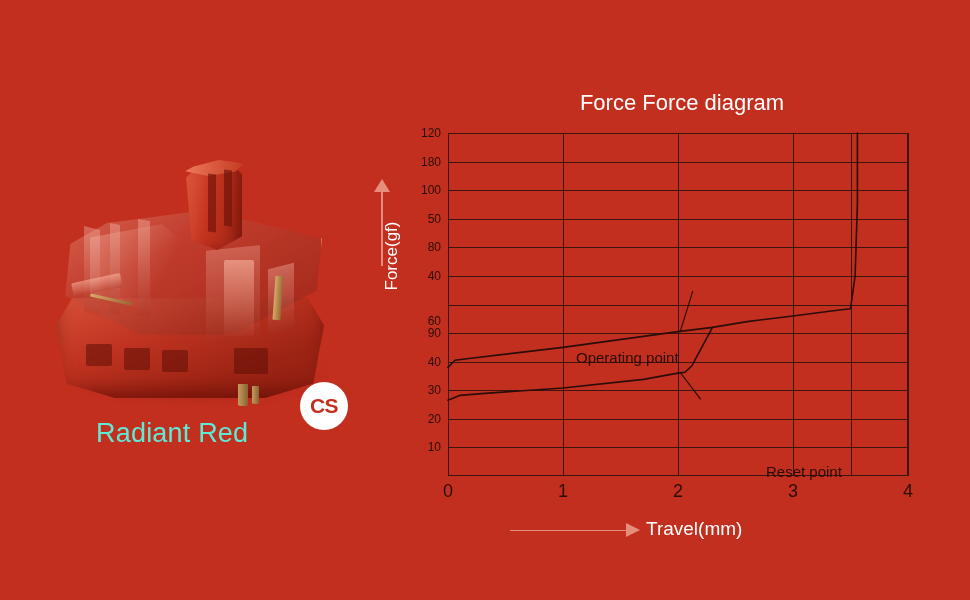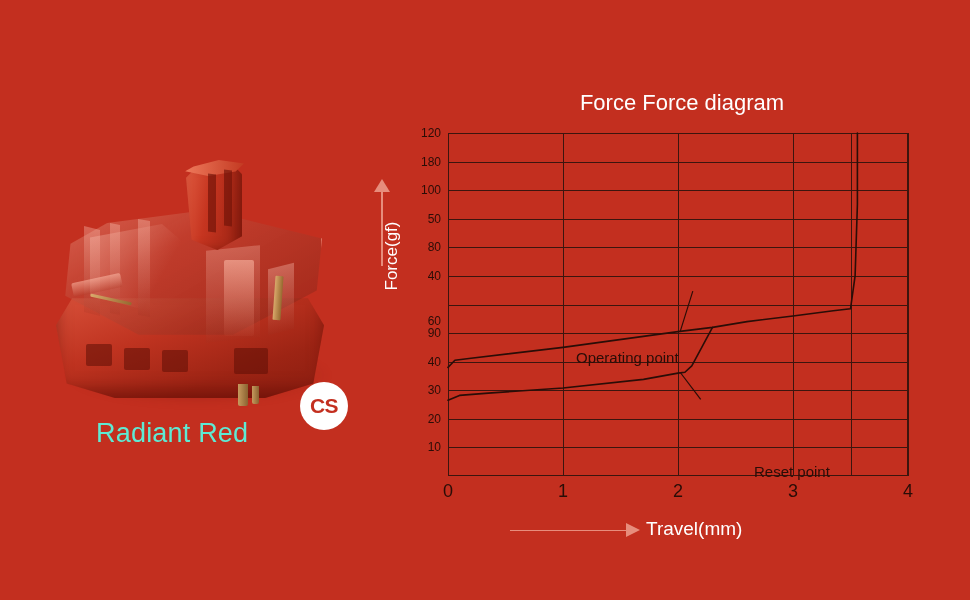--- a/index.html
+++ b/index.html
@@ -186,21 +186,21 @@
     overflow: visible;
   }
 
   .annot {
     position: absolute;
     font-size: 15px;
     color: #2a0d07;
     white-space: nowrap;
   }
   #annot-operating { left: 128px; top: 216px; }
-  #annot-reset { left: 306px; top: 330px; }
+  #annot-reset { left: 318px; top: 330px; }
 
   #ylabel-wrap {
     position: absolute;
     left: 6px; top: 128px;
     width: 30px; height: 200px;
   }
   #ylabel-text {
     position: absolute;
     left: -42px; top: 58px;
     width: 116px;

